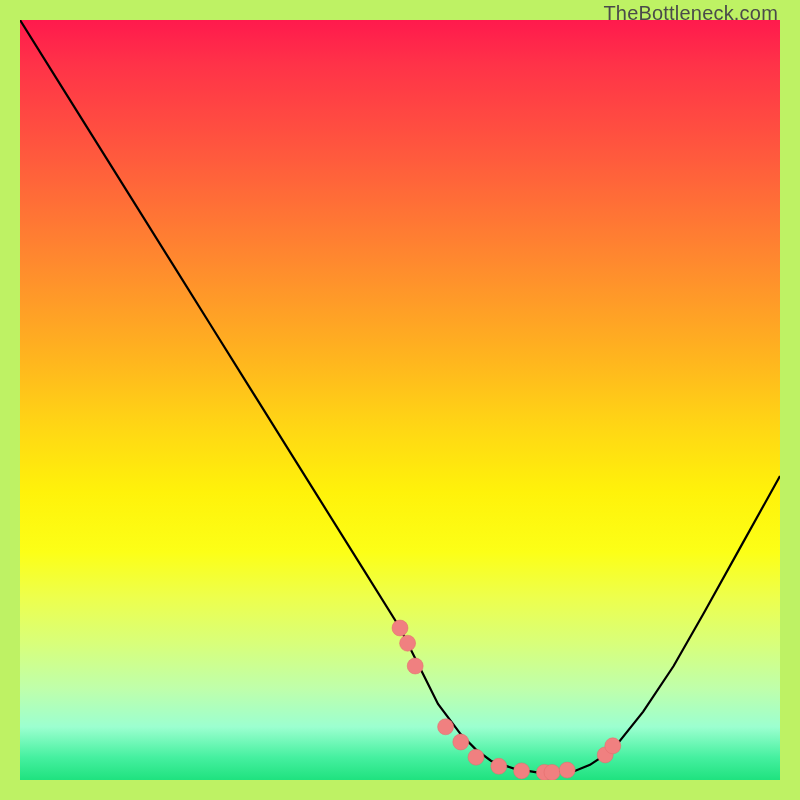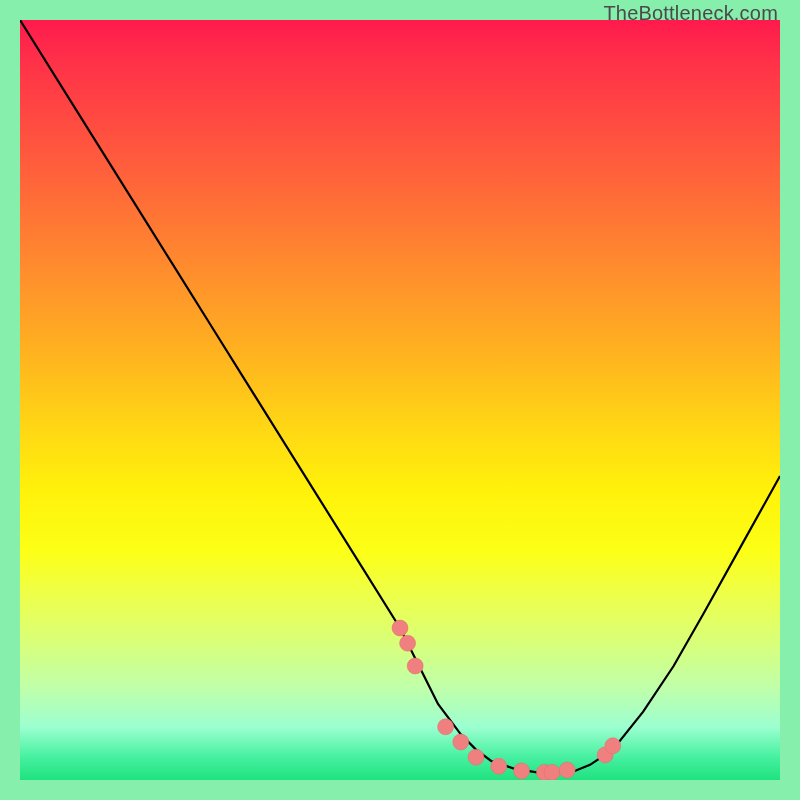--- a/index.html
+++ b/index.html
@@ -10,21 +10,21 @@
     background: #000;
     overflow: hidden;
     font-family: Arial, Helvetica, sans-serif;
   }
   .frame {
     position: absolute;
     left: 0;
     top: 0;
     width: 800px;
     height: 800px;
-    background: #86efac;
+    background: #bef264;
   }
   .plot {
     position: absolute;
     left: 20px;
     top: 20px;
     width: 760px;
     height: 760px;
     
     background: linear-gradient(
       to bottom,

